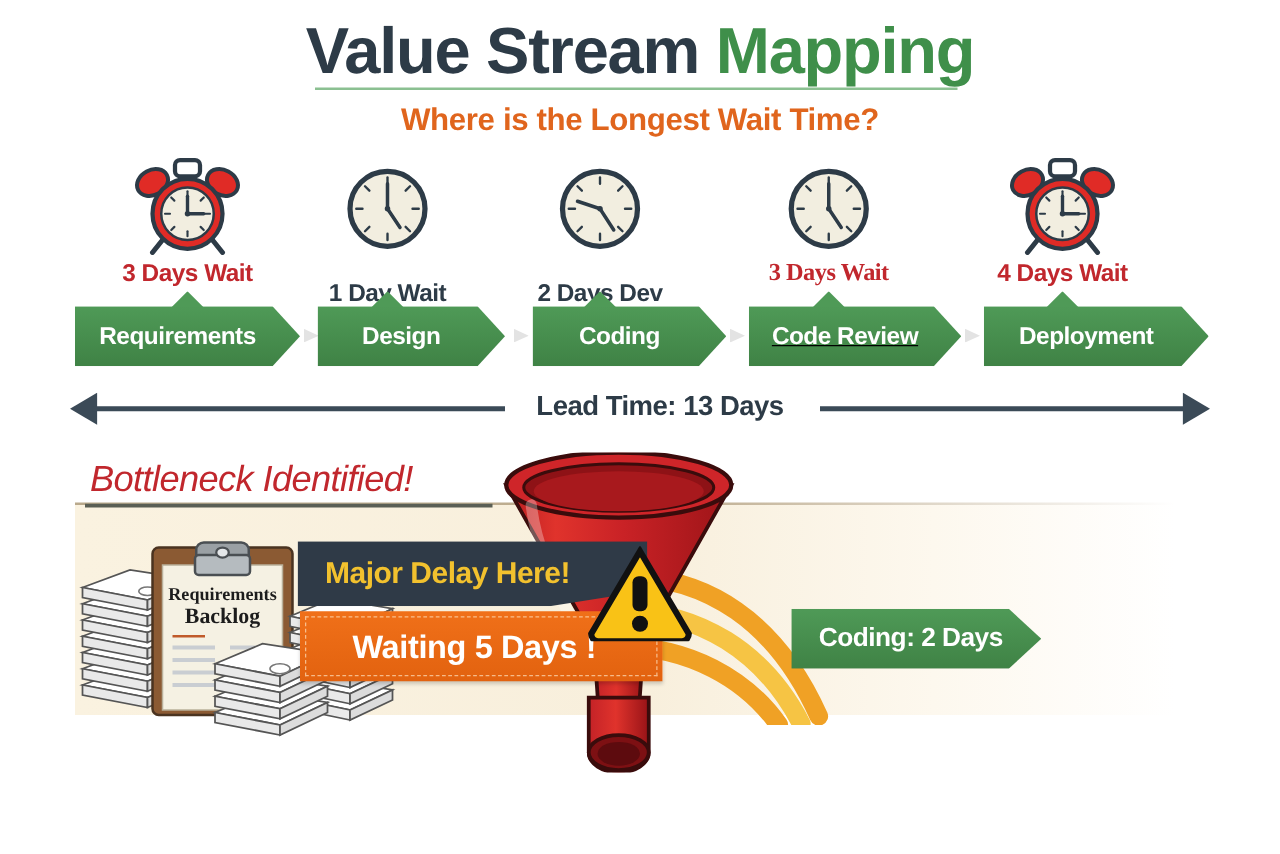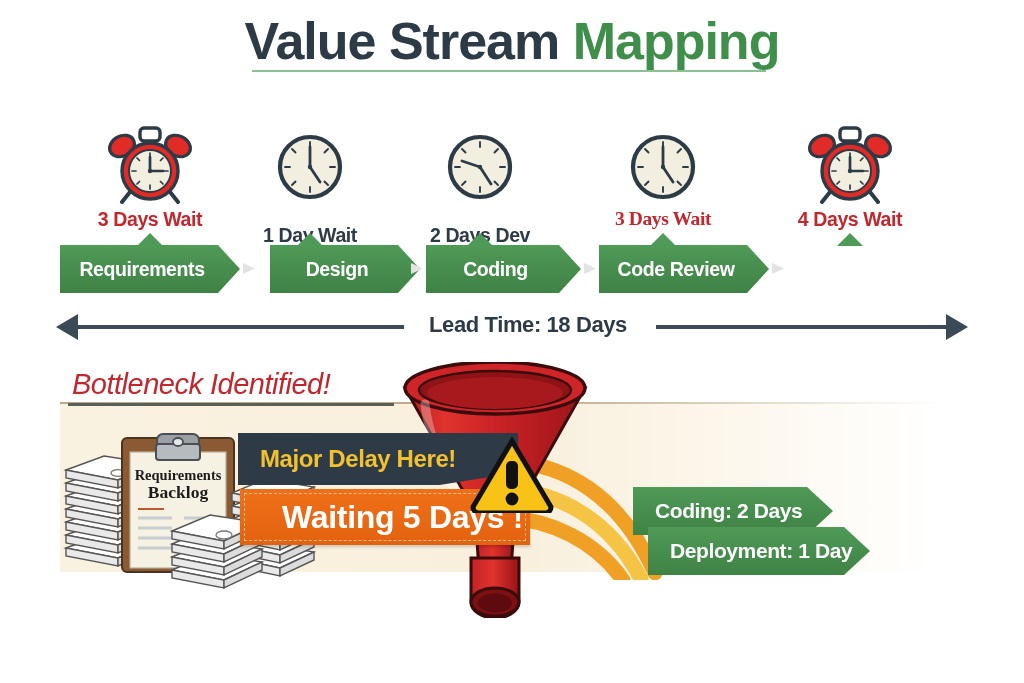--- a/index.html
+++ b/index.html
@@ -117,21 +117,21 @@
     color:#f2c12e;font-size:24px;font-weight:bold;letter-spacing:-.4px;
     padding-left:22px;white-space:nowrap;text-align:right;
   }
   #banner-orange{
     position:absolute;left:240px;top:489px;width:290px;height:56px;
     background:linear-gradient(180deg,#f07019 0%,#e2620f 100%);
     display:flex;align-items:center;
     box-shadow:0 2px 3px rgba(0,0,0,.18);
   }
   #banner-orange .btxt{
-    color:#ffffff;font-size:32px;font-weight:bold;letter-spacing:-.3px;
+    color:#ffffff;font-size:26px;font-weight:bold;letter-spacing:-.3px;
     padding-left:42px;white-space:nowrap;
   }
   #banner-orange:after{
     content:"";position:absolute;left:4px;top:4px;right:4px;bottom:4px;
     border:1px dashed rgba(255,225,190,.7);pointer-events:none;
   }
 
   
   #warn{position:absolute;left:470px;top:437px;width:84px;height:76px;}
 
@@ -156,20 +156,21 @@
 
 <div id="stage">
 
   <div id="title-block">
     <div id="main-title">
       <span id="title-part1">Value Stream</span>
       <span id="title-part2">Mapping</span>
     </div>
   </div>
   <div id="title-rule"></div>
+  <div id="subtitle">Where is the Longest Wait Time?</div>
 
   <div class="stage-col" style="left:62px;">
     <div class="clock-wrap">
       <svg width="96" height="78" viewBox="0 0 96 78">
         <rect x="38" y="2" width="20" height="13" rx="4" fill="#fff" stroke="#2d3b47" stroke-width="3.4"></rect>
         <ellipse cx="20" cy="20" rx="13" ry="10" fill="#e02b26" stroke="#2d3b47" stroke-width="3.2" transform="rotate(-28 20 20)"></ellipse>
         <ellipse cx="76" cy="20" rx="13" ry="10" fill="#e02b26" stroke="#2d3b47" stroke-width="3.2" transform="rotate(28 76 20)"></ellipse>
         <path d="M28 66 L20 76" stroke="#2d3b47" stroke-width="4" fill="none" stroke-linecap="round"></path>
         <path d="M68 66 L76 76" stroke="#2d3b47" stroke-width="4" fill="none" stroke-linecap="round"></path>
         <circle cx="48" cy="45" r="28" fill="#e02b26" stroke="#2d3b47" stroke-width="3.4"></circle>
@@ -286,45 +287,48 @@
     <div class="wait-label wait-red">4 Days Wait</div>
   </div>
 
   <div id="chevron-row">
     <div class="chev" style="left:60px;width:180px;">
       <span class="chev-label">Requirements</span>
     </div>
     <div class="chev-tab" style="left:137px;"></div>
     <div class="chev-link" style="left:243px;"></div>
 
-    <div class="chev" style="left:270px;width:150px;">
+    <div class="chev" style="left:254px;width:150px;">
       <span class="chev-label">Design</span>
     </div>
     <div class="chev-tab" style="left:297px;"></div>
     <div class="chev-link" style="left:411px;"></div>
 
     <div class="chev" style="left:426px;width:155px;">
       <span class="chev-label">Coding</span>
     </div>
     <div class="chev-tab" style="left:467px;"></div>
     <div class="chev-link" style="left:584px;"></div>
 
-    <div class="chev" style="left:599px;width:170px;">
+    <div class="chev" style="left:599px;width:170px;text-decoration:underline;">
       <span class="chev-label">Code Review</span>
     </div>
     <div class="chev-tab" style="left:650px;"></div>
     <div class="chev-link" style="left:772px;"></div>
 
+    <div class="chev" style="left:787px;width:180px;">
+      <span class="chev-label">Deployment</span>
+    </div>
     <div class="chev-tab" style="left:837px;"></div>
   </div>
 
   <div id="leadtime">
     <div id="lt-head-l"></div>
     <div id="lt-line-l"></div>
-    <div id="lt-text">Lead Time: 18 Days</div>
+    <div id="lt-text">Lead Time: 13 Days</div>
     <div id="lt-line-r"></div>
     <div id="lt-head-r"></div>
   </div>
 
   <div id="cream-panel"></div>
   <div id="cream-top-edge"></div>
 
   <div id="bottleneck-title">Bottleneck Identified!</div>
   <div id="bottleneck-rule"></div>
 
@@ -446,17 +450,14 @@
     <svg width="84" height="76" viewBox="0 0 84 76">
       <path d="M42 4 L81 70 a6 6 0 0 1 -5 6 H8 a6 6 0 0 1 -5 -6 Z" fill="#f9c216" stroke="#111" stroke-width="5"></path>
       <rect x="36" y="24" width="12" height="28" rx="5" fill="#111"></rect>
       <circle cx="42" cy="62" r="6.4" fill="#111"></circle>
     </svg>
   </div>
 
   <div class="res-arrow" id="res-coding">
     <span class="rtxt">Coding: 2  Days</span>
   </div>
-  <div class="res-arrow" id="res-deploy">
-    <span class="rtxt">Deployment: 1 Day</span>
-  </div>
 
 </div>
 
 </body></html>

